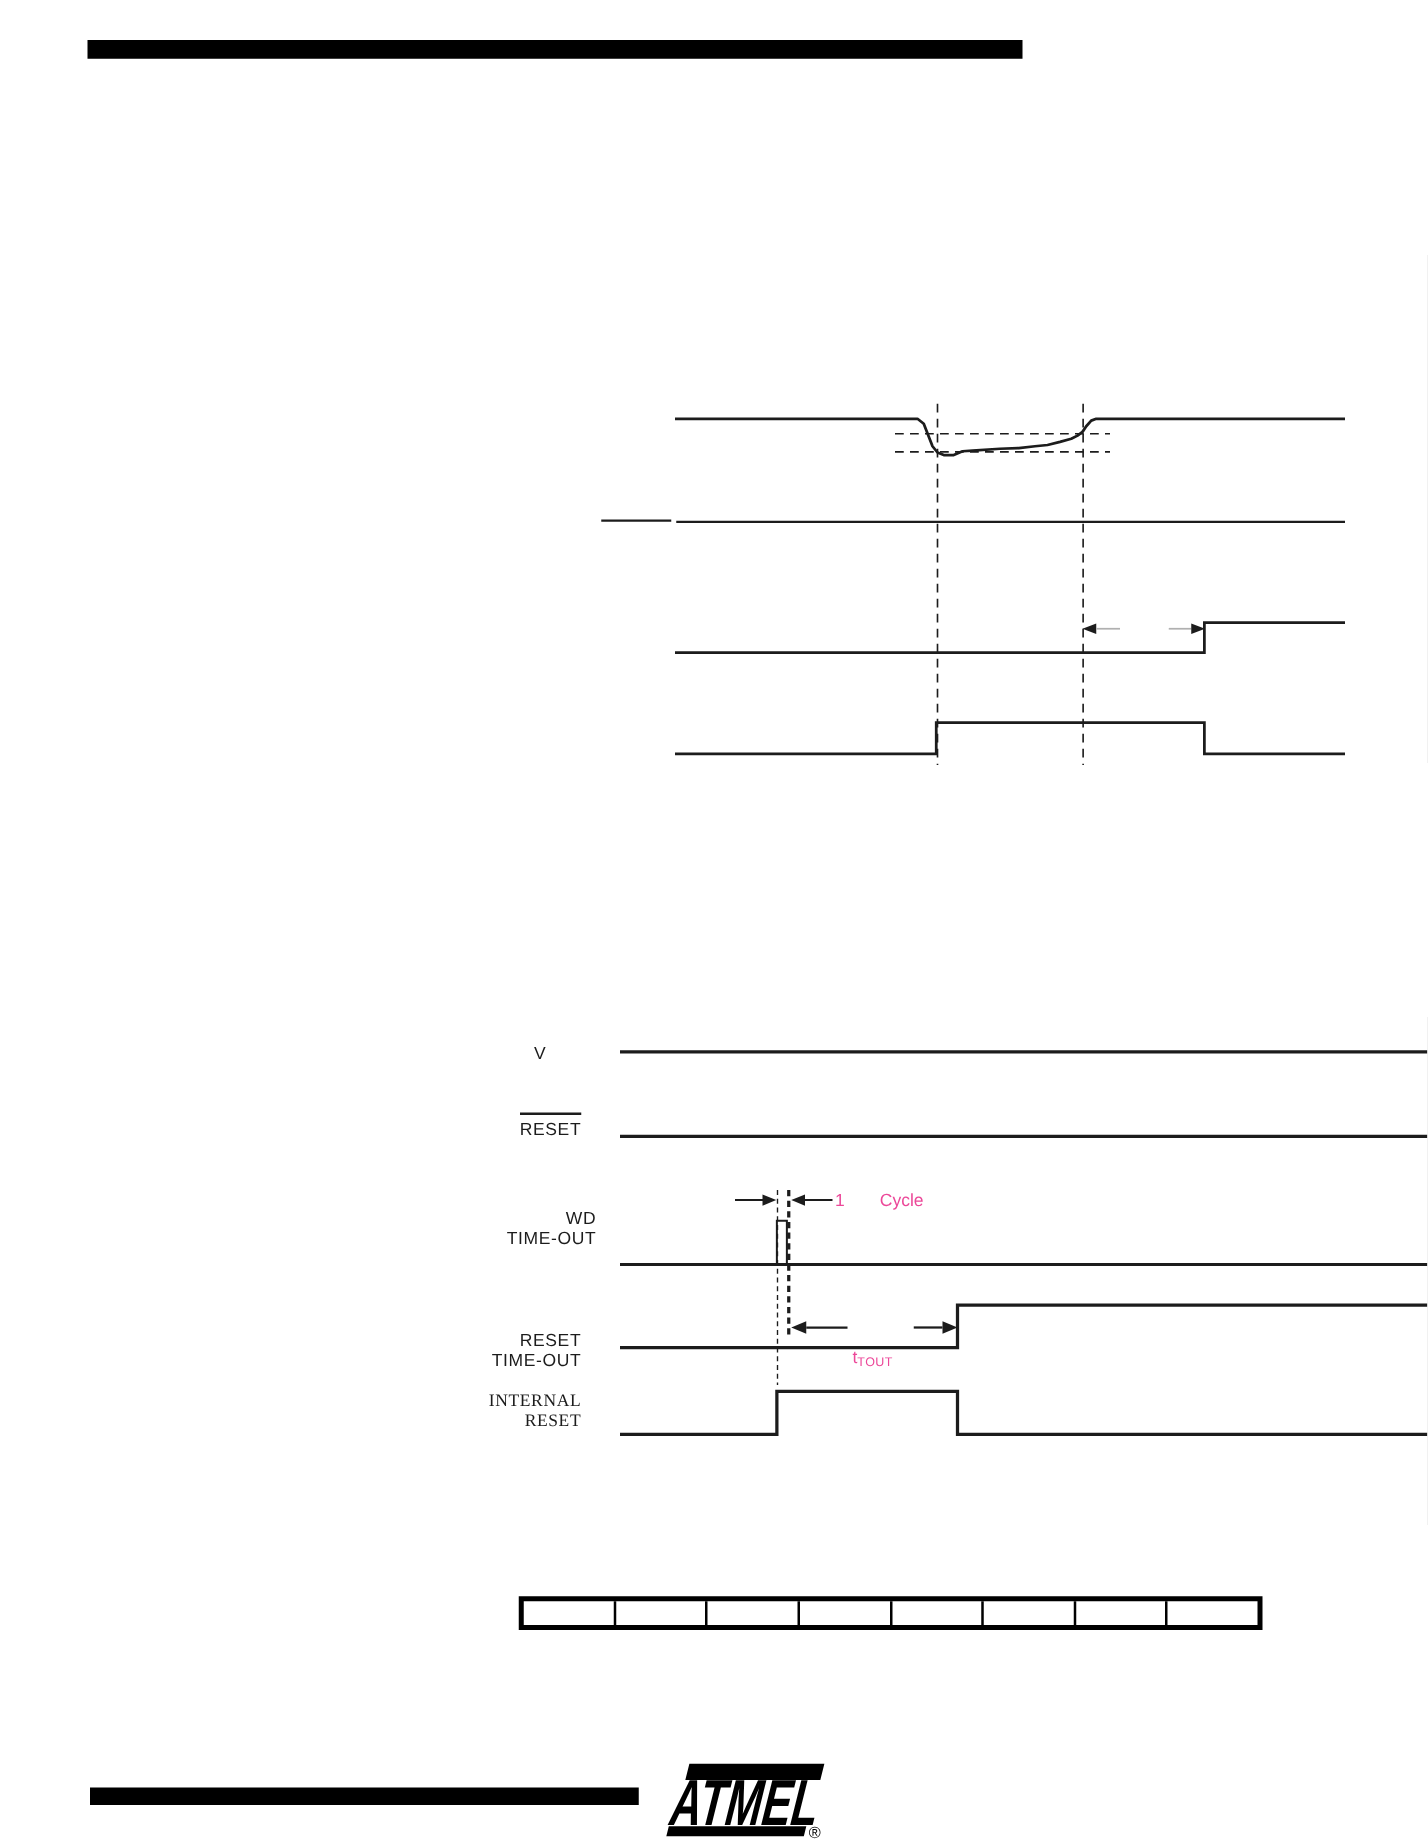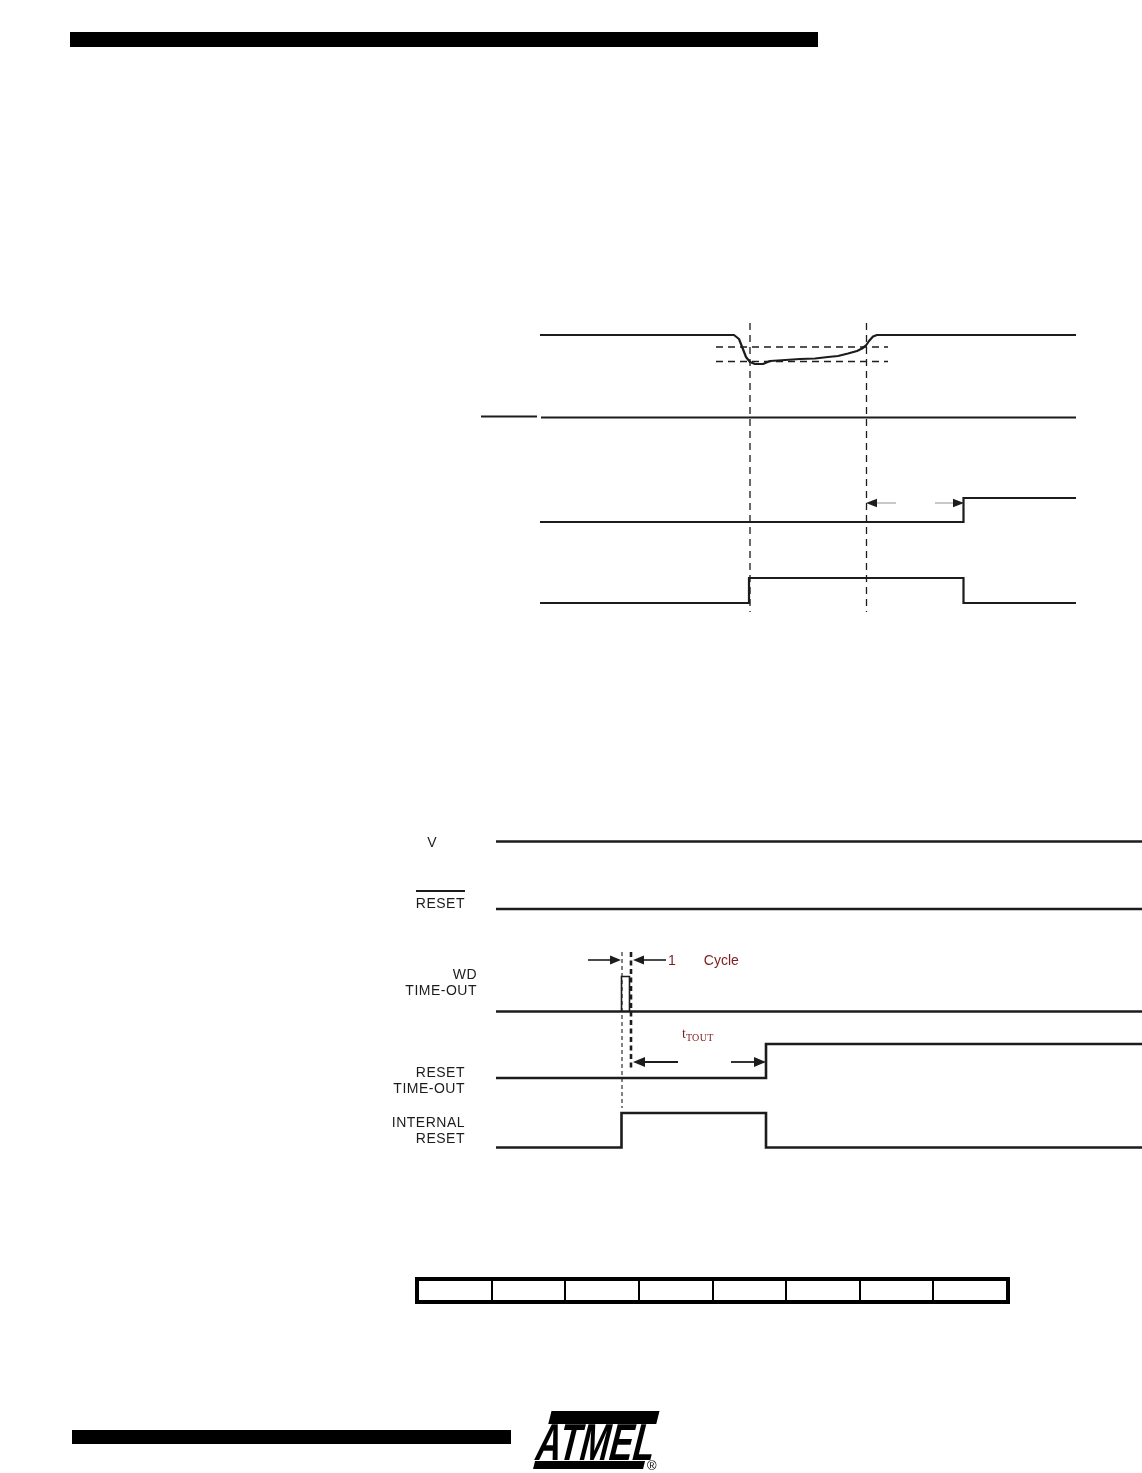--- a/index.html
+++ b/index.html
@@ -24,21 +24,21 @@
     white-space:nowrap;
   }
   .overlined{
     display:inline-block;
     border-top:2px solid #1c1c1c;
     padding-top:3px;
   }
   .annot{
     position:absolute;
     font-size:14px;
-    color:#7f1d1d;
+    color:#ec4899;
     white-space:nowrap;
   }
   .annot sub{
     font-size:10px;
     vertical-align:-3px;
     letter-spacing:0.3px;
   }
   svg{position:absolute;overflow:visible;}
   
   #reg-box{
@@ -122,30 +122,30 @@
   <div class="sig-label" style="right:665px;top:966px;">
     <span>WD</span><br>
     <span>TIME-OUT</span>
   </div>
 
   <div class="sig-label" style="right:677px;top:1064px;">
     <span>RESET</span><br>
     <span>TIME-OUT</span>
   </div>
 
-  <div class="sig-label" style="right:677px;top:1114px;">
+  <div class="sig-label" style="right:677px;top:1114px;font-family:Liberation Serif, serif;">
     <span>INTERNAL</span><br>
     <span>RESET</span>
   </div>
 
   <div class="annot" style="left:668px;top:952px;">
     <span>1</span><span style="display:inline-block;width:28px;"></span><span>Cycle</span>
   </div>
 
-  <div class="annot" style="left:682px;top:1026px;font-family:Liberation Serif, serif;">
+  <div class="annot" style="left:682px;top:1077px;">
     <span>t</span><sub>TOUT</sub>
   </div>
 
   <div id="reg-box">
     <div class="bit-cell"></div>
     <div class="bit-cell"></div>
     <div class="bit-cell"></div>
     <div class="bit-cell"></div>
     <div class="bit-cell"></div>
     <div class="bit-cell"></div>

